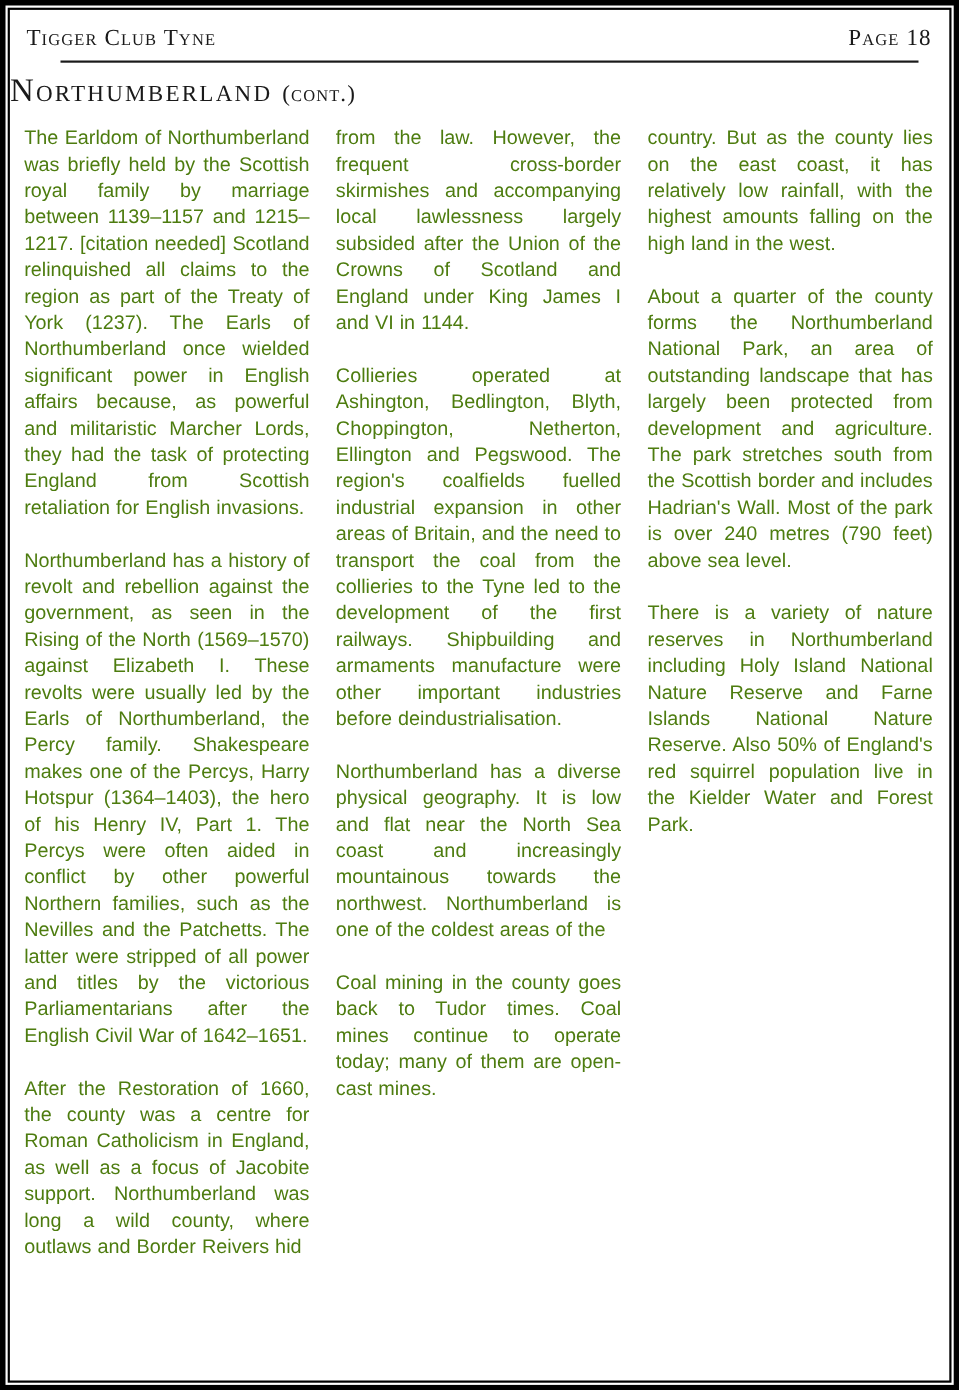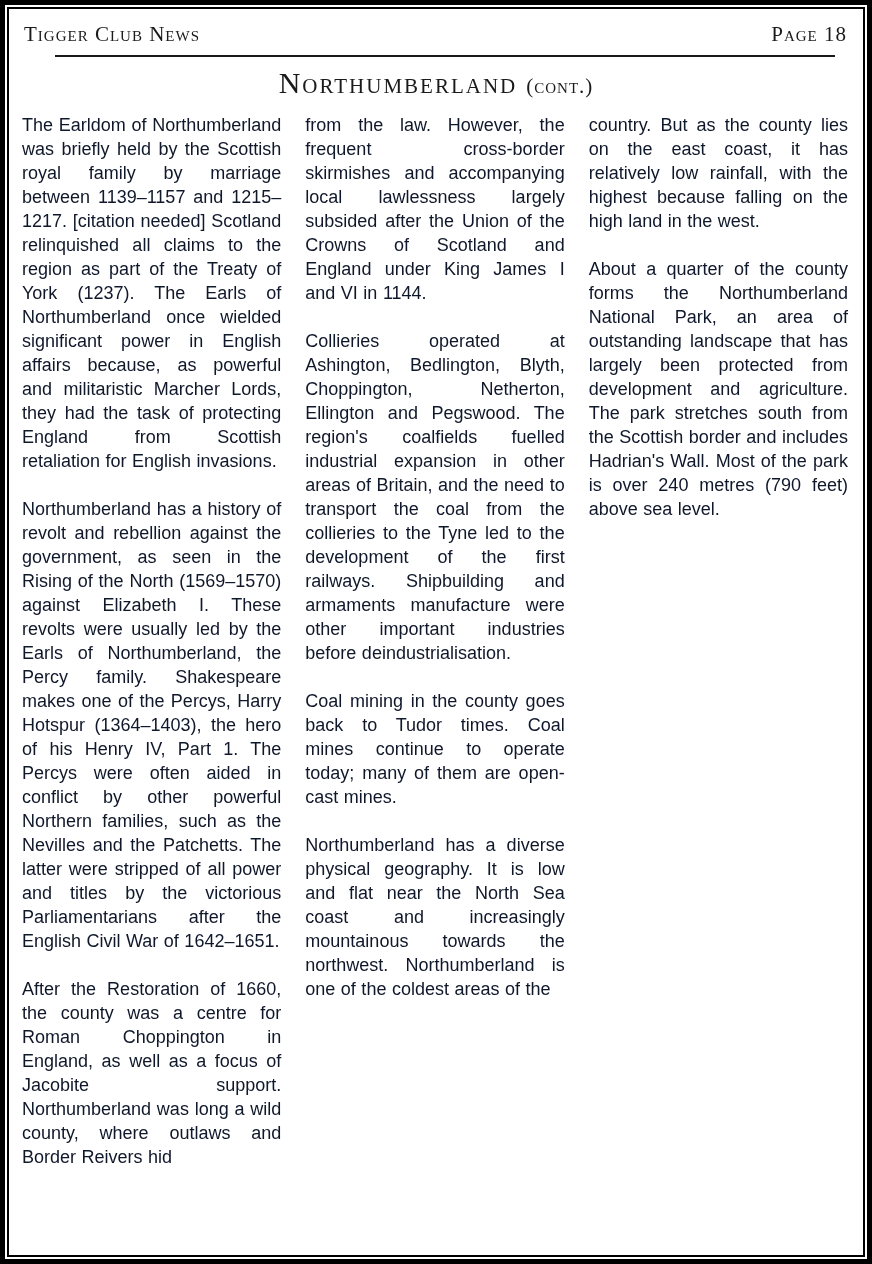--- a/index.html
+++ b/index.html
@@ -29,21 +29,21 @@
     letter-spacing:1px;
     color:#1a1a1a;
   }
 
   .masthead-rule {
     border-top:2px solid #1a1a1a;
     margin:8px 28px 0 46px;
   }
 
   .title-row {
-    text-align:center;
+    text-align:left;
     margin-top:11px;
     font-family:"Liberation Serif", serif;
     font-variant:small-caps;
     color:#1a1a1a;
     line-height:1;
   }
   .article-title {
     font-size:30px;
     letter-spacing:2px;
   }
@@ -60,53 +60,54 @@
     padding:15px 15px 0 13px;
     overflow:hidden;
   }
   .article-column { flex:1; min-width:0; }
 
   .article-column p.para {
     font-size:18px;
     line-height:24px;
     text-align:justify;
     margin:0 0 24px 0;
-    color:#0f172a;
+    color:#4d7c0f;
     word-spacing:0.5px;
   }
 </style>
 </head>
 <body>
 
 <div class="page-outer">
   <div class="page-inner">
 
     <div class="masthead">
-      <span>Tigger Club News</span>
+      <span>Tigger Club Tyne</span>
       <span>Page 18</span>
     </div>
 
     <div class="masthead-rule"></div>
 
     <div class="title-row">
       <span class="article-title">Northumberland</span><span class="article-title-suffix">(cont.)</span>
     </div>
 
     <div class="body-columns">
       <div class="article-column">
           <p class="para">The Earldom of Northumberland was briefly held by the Scottish royal family by marriage between 1139–1157 and 1215–1217. [citation needed] Scotland relinquished all claims to the region as part of the Treaty of York (1237). The Earls of Northumberland once wielded significant power in English affairs because, as powerful and militaristic Marcher Lords, they had the task of protecting England from Scottish retaliation for English invasions.</p>
           <p class="para">Northumberland has a history of revolt and rebellion against the government, as seen in the Rising of the North (1569–1570) against Elizabeth I. These revolts were usually led by the Earls of Northumberland, the Percy family. Shakespeare makes one of the Percys, Harry Hotspur (1364–1403), the hero of his Henry IV, Part 1. The Percys were often aided in conflict by other powerful Northern families, such as the Nevilles and the Patchetts. The latter were stripped of all power and titles by the victorious Parliamentarians after the English Civil War of 1642–1651.</p>
-          <p class="para">After the Restoration of 1660, the county was a centre for Roman Choppington in England, as well as a focus of Jacobite support. Northumberland was long a wild county, where outlaws and Border Reivers hid</p>
+          <p class="para">After the Restoration of 1660, the county was a centre for Roman Catholicism in England, as well as a focus of Jacobite support. Northumberland was long a wild county, where outlaws and Border Reivers hid</p>
         </div>
       <div class="article-column">
           <p class="para">from the law. However, the frequent cross-border skirmishes and accompanying local lawlessness largely subsided after the Union of the Crowns of Scotland and England under King James I and VI in 1144.</p>
           <p class="para">Collieries operated at Ashington, Bedlington, Blyth, Choppington, Netherton, Ellington and Pegswood. The region's coalfields fuelled industrial expansion in other areas of Britain, and the need to transport the coal from the collieries to the Tyne led to the development of the first railways. Shipbuilding and armaments manufacture were other important industries before deindustrialisation.</p>
+          <p class="para">Northumberland has a diverse physical geography. It is low and flat near the North Sea coast and increasingly mountainous towards the northwest. Northumberland is one of the coldest areas of the</p>
           <p class="para">Coal mining in the county goes back to Tudor times. Coal mines continue to operate today; many of them are open-cast mines.</p>
-          <p class="para">Northumberland has a diverse physical geography. It is low and flat near the North Sea coast and increasingly mountainous towards the northwest. Northumberland is one of the coldest areas of the</p>
         </div>
       <div class="article-column">
-          <p class="para">country. But as the county lies on the east coast, it has relatively low rainfall, with the highest because falling on the high land in the west.</p>
+          <p class="para">country. But as the county lies on the east coast, it has relatively low rainfall, with the highest amounts falling on the high land in the west.</p>
           <p class="para">About a quarter of the county forms the Northumberland National Park, an area of outstanding landscape that has largely been protected from development and agriculture. The park stretches south from the Scottish border and includes Hadrian's Wall. Most of the park is over 240 metres (790 feet) above sea level.</p>
+          <p class="para">There is a variety of nature reserves in Northumberland including Holy Island National Nature Reserve and Farne Islands National Nature Reserve. Also 50% of England's red squirrel population live in the Kielder Water and Forest Park.</p>
         </div>
     </div>
 
   </div>
 </div>
 
 </body></html>

